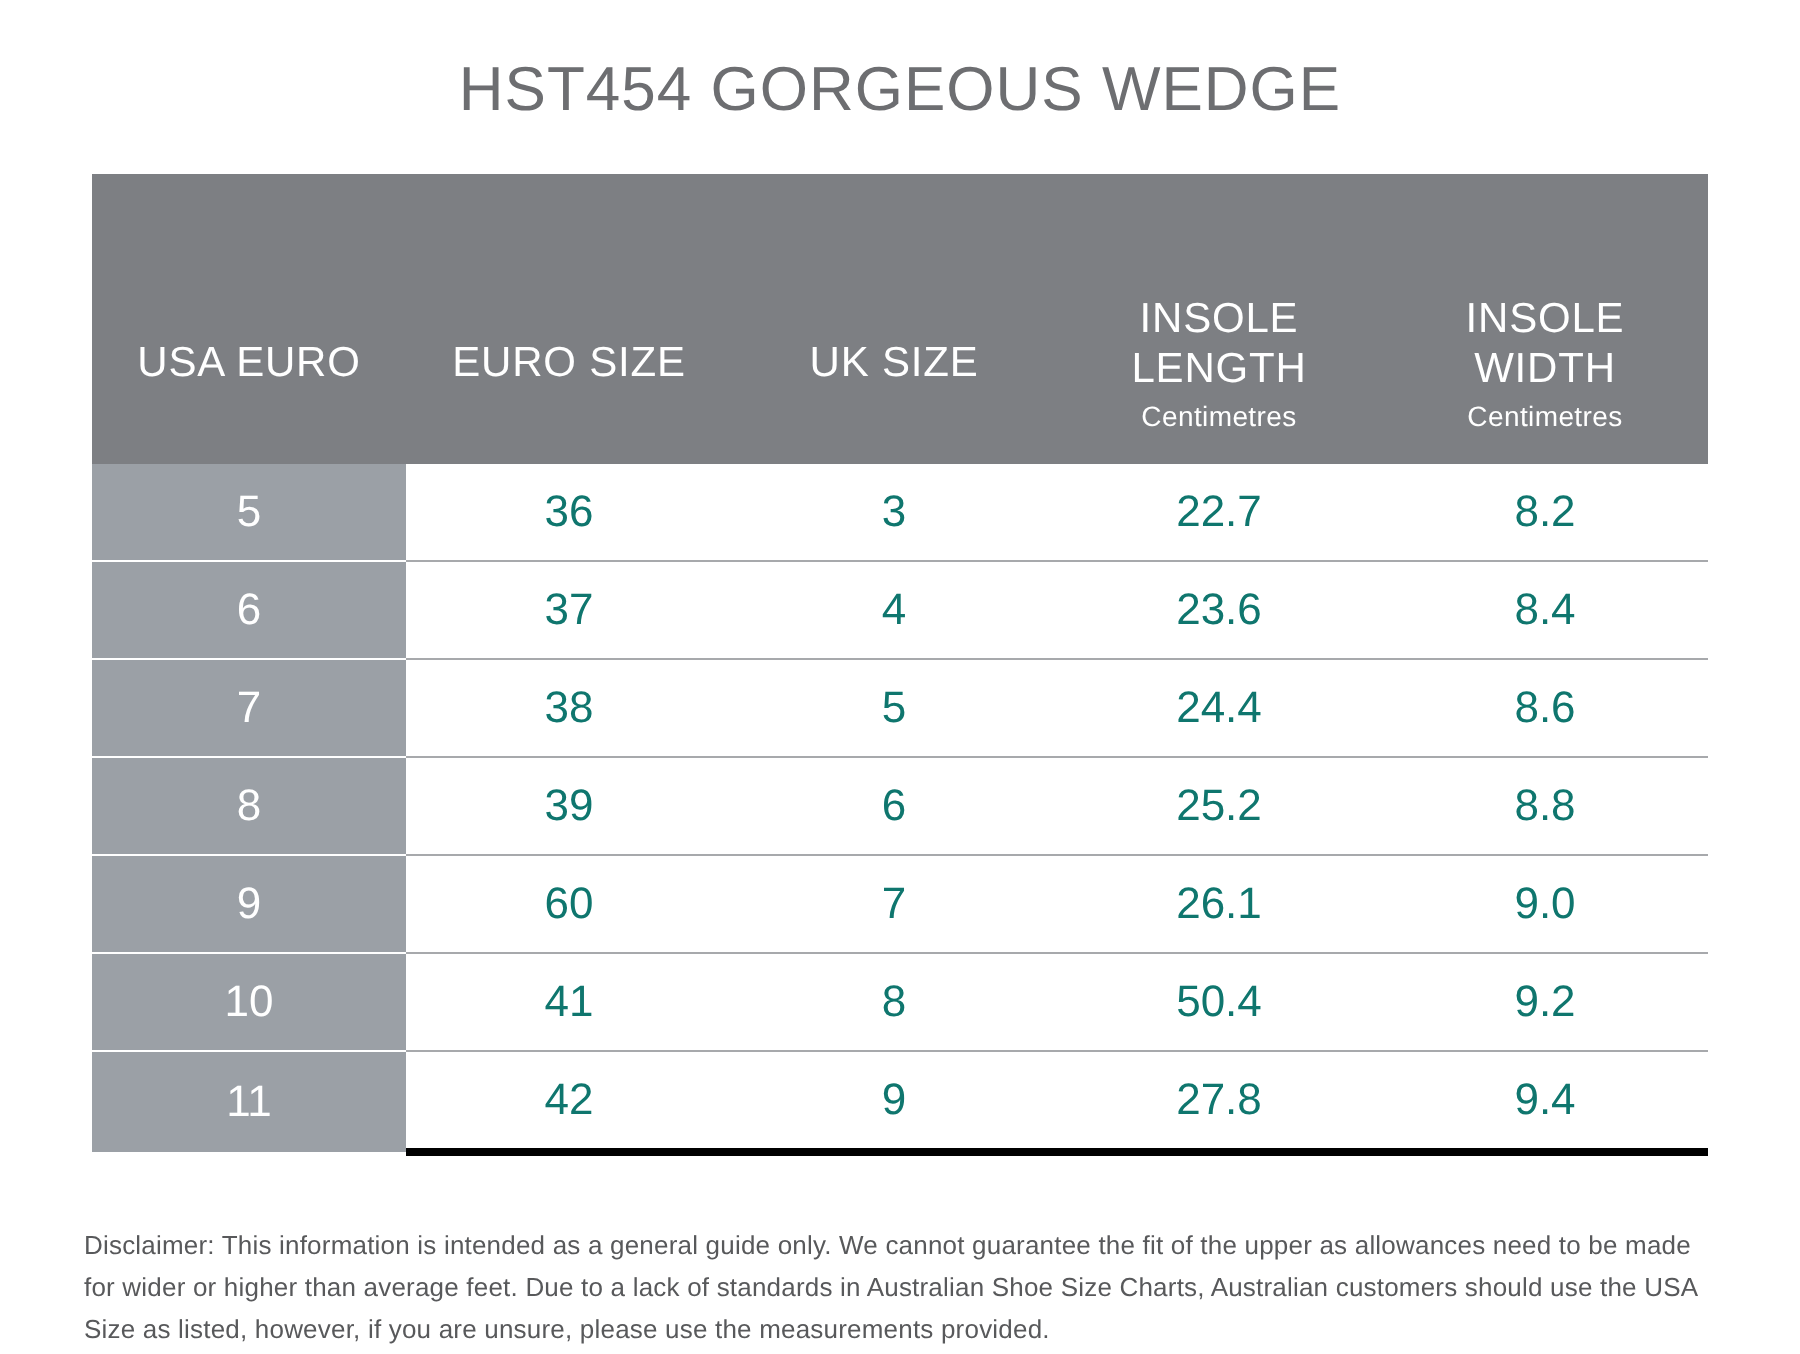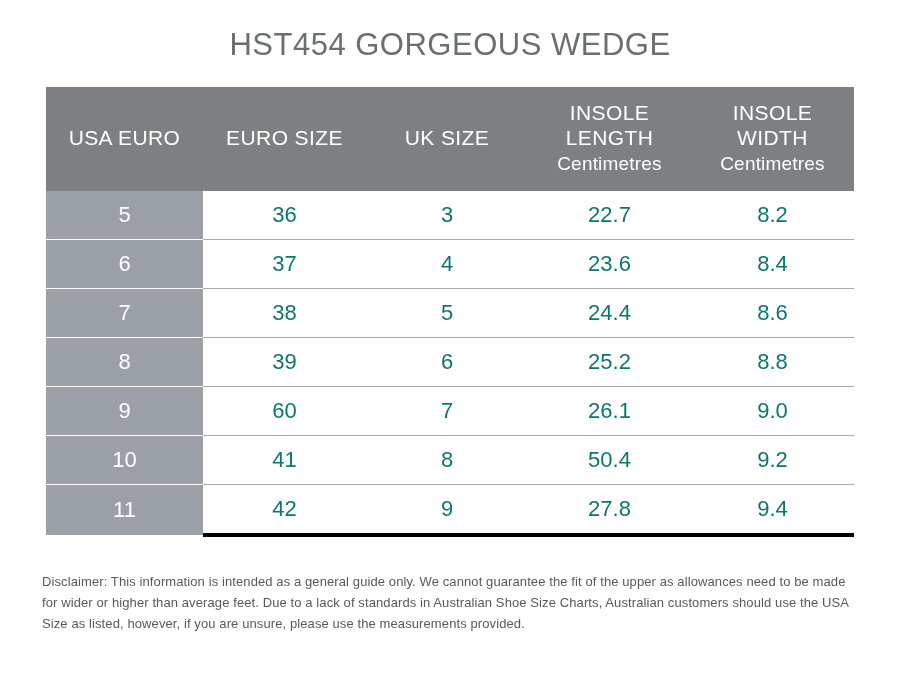--- a/index.html
+++ b/index.html
@@ -44,26 +44,27 @@
     font-weight: 400;
     font-size: 21px;
     text-align: center;
     vertical-align: middle;
     padding: 14px 4px 16px 4px;
     line-height: 1.18;
     letter-spacing: 0.4px;
   }
   table.size-table thead th .sub {
     display: block;
-    font-size: 19px;
+    font-size: 14px;
     letter-spacing: 0.2px;
     margin-top: 2px;
   }
   table.size-table thead th .main {
     display: block;
+    margin-top: 47px;
   }
   table.size-table tbody td {
     font-size: 22px;
     text-align: center;
     color: #0f766e;
     padding: 11px 4px 11px 4px;
     border-bottom: 1px solid #a7a9ac;
     background: #ffffff;
     font-weight: 400;
   }

